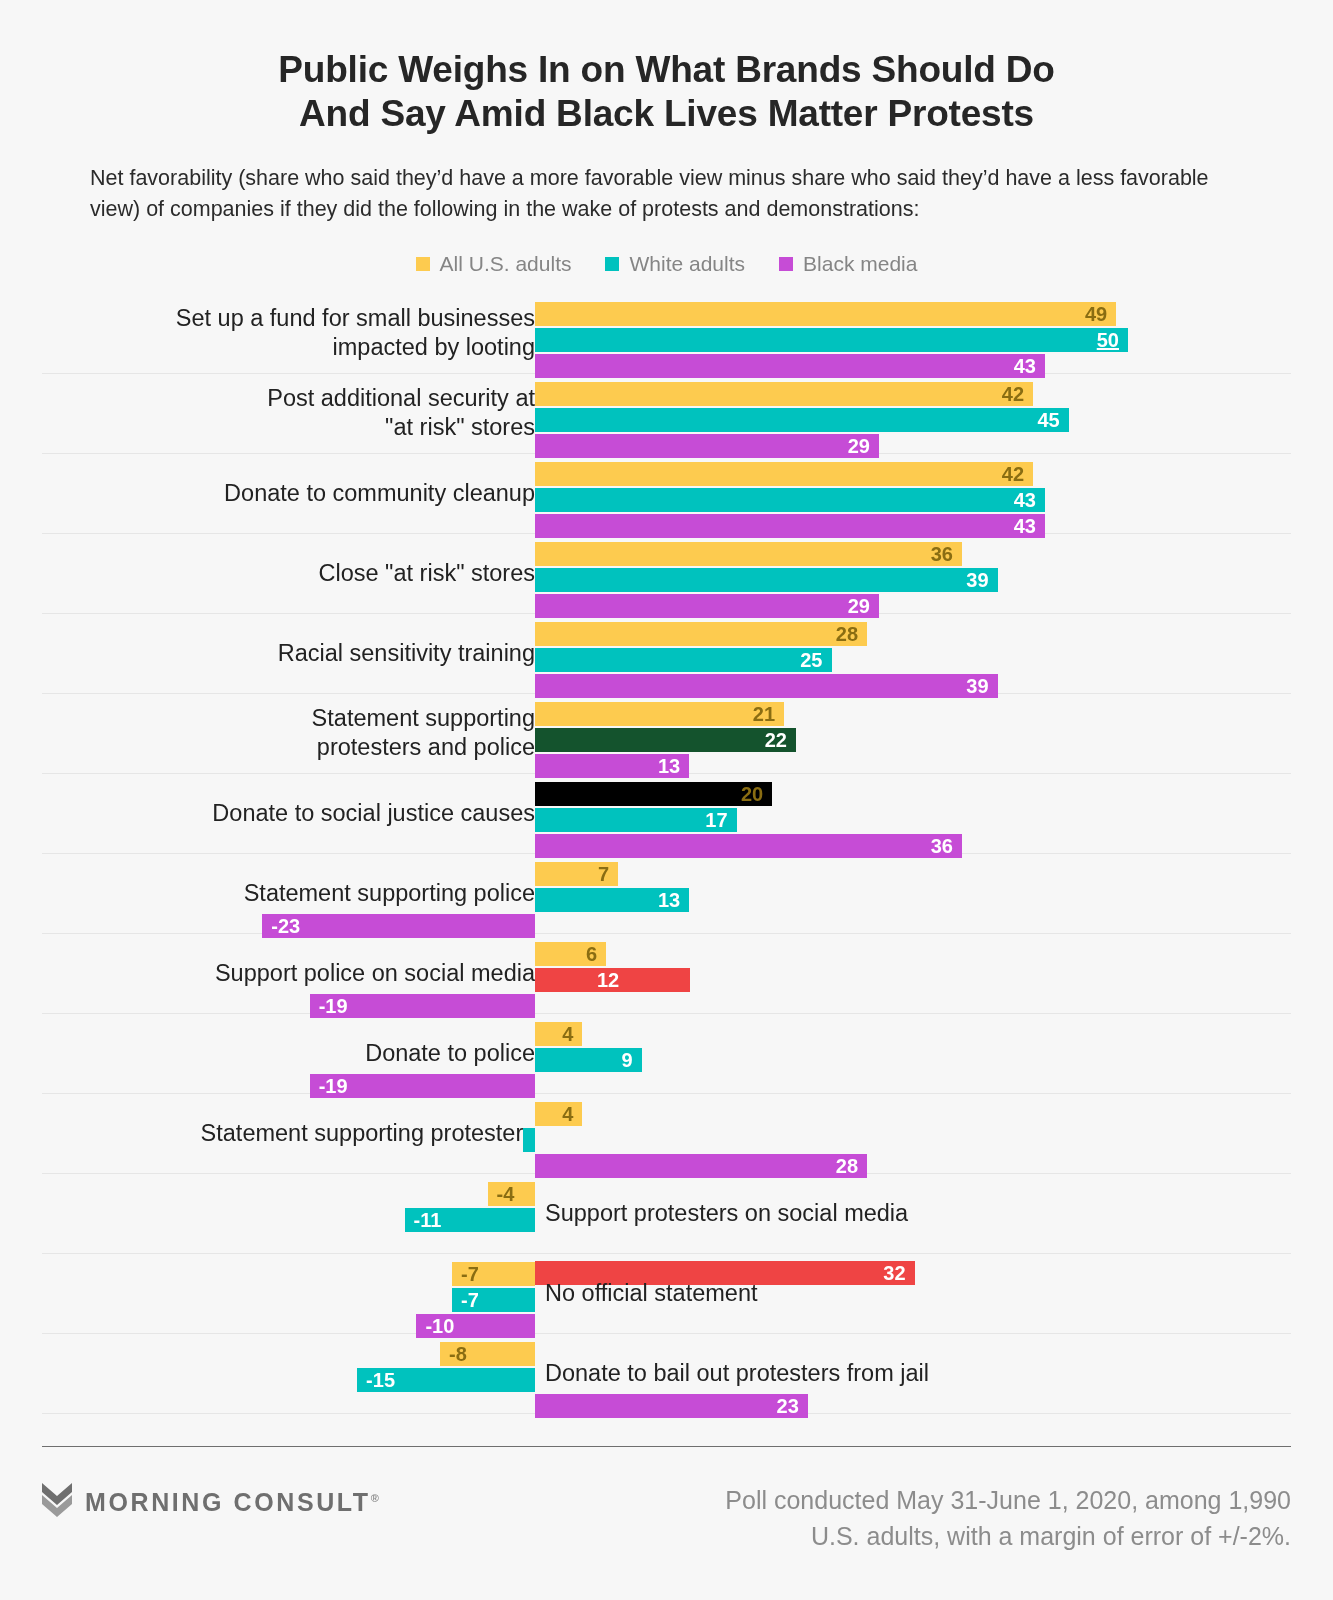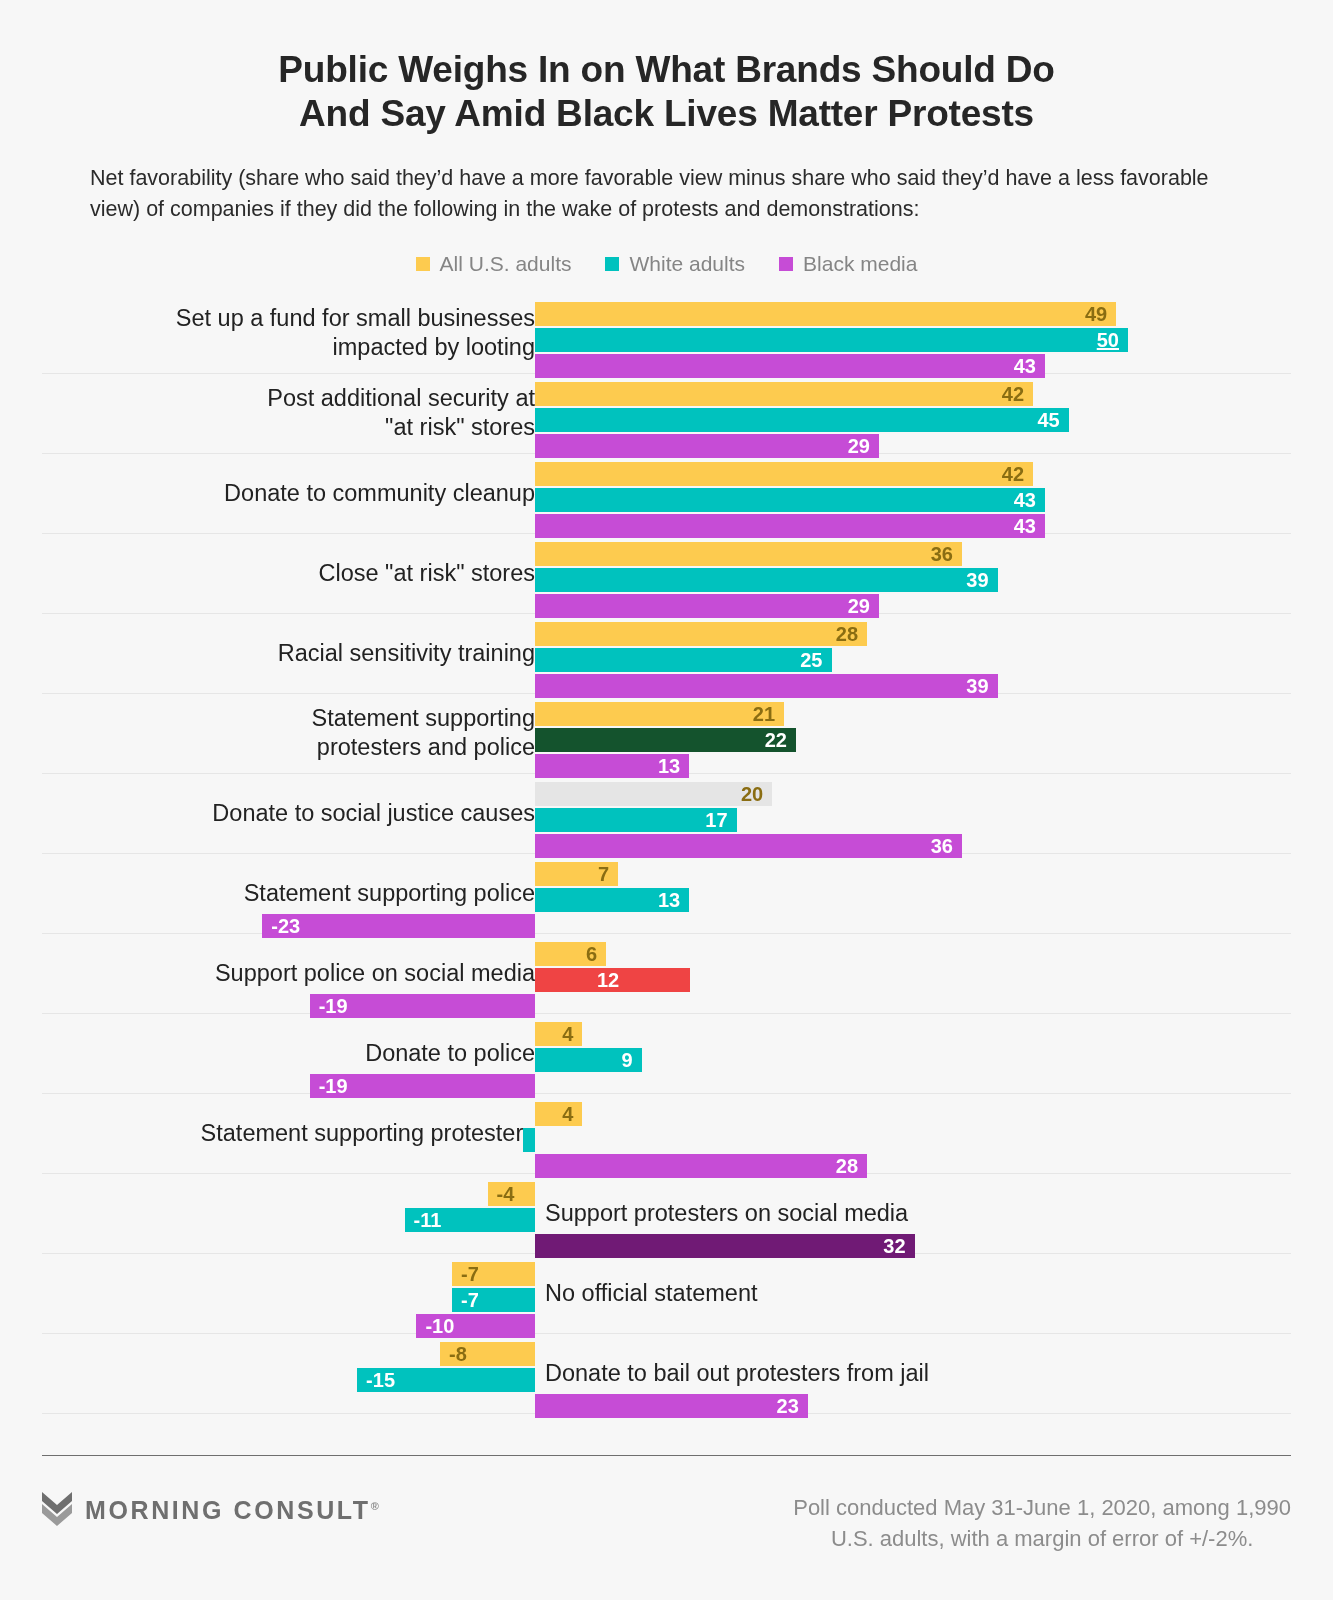--- a/index.html
+++ b/index.html
@@ -153,22 +153,22 @@
     letter-spacing: 2.6px;
     color: #6f6f6f;
   }
   .brand-tm {
     font-size: 11px;
     color: #8c8c8c;
     vertical-align: super;
     letter-spacing: 0;
   }
   .source {
-    text-align: center;
-    font-size: 22px;
+    text-align: right;
+    font-size: 25px;
     line-height: 1.42;
     color: #8c8c8c;
     white-space: pre-line;
   }
 </style>
 </head>
 <body>
 
 <div class="header">
   <div class="title">
@@ -290,21 +290,21 @@
             <div class="bar s2 pos" style="background: rgb(198, 76, 214); width: 154.18px; left: 493px;">
               <span class="val" style="color: rgb(255, 255, 255);">13</span>
             </div>
           </div>
         </div>
       </div>
       <div class="row">
         <div class="row-inner">
           <div class="cat-label">Donate to social justice causes</div>
           <div class="bars">
-            <div class="bar s0 pos" style="background: #e5e5e5; width: 237.2px; left: 493px;">
+            <div class="bar s0 pos" style="background: #000000; width: 237.2px; left: 493px;">
               <span class="val" style="color: rgb(138, 109, 18);">20</span>
             </div>
             <div class="bar s1 pos" style="background: rgb(0, 194, 190); width: 201.62px; left: 493px;">
               <span class="val" style="color: rgb(255, 255, 255);">17</span>
             </div>
             <div class="bar s2 pos" style="background: rgb(198, 76, 214); width: 426.96px; left: 493px;">
               <span class="val" style="color: rgb(255, 255, 255);">36</span>
             </div>
           </div>
         </div>
@@ -374,21 +374,21 @@
       <div class="row">
         <div class="row-inner">
           <div class="cat-label right">Support protesters on social media</div>
           <div class="bars">
             <div class="bar s0 neg" style="background: rgb(253, 203, 79); width: 47.44px; left: 445.56px;">
               <span class="val" style="color: rgb(138, 109, 18);">-4</span>
             </div>
             <div class="bar s1 neg" style="background: rgb(0, 194, 190); width: 130.46px; left: 362.54px;">
               <span class="val" style="color: rgb(255, 255, 255);">-11</span>
             </div>
-            <div class="bar s2 pos" style="background: #701a75; width: 379.52px; left: 493px;">
+            <div class="bar s2 pos" style="background: #ef4444; width: 379.52px; left: 493px; margin-top: 27px;">
               <span class="val" style="color: rgb(255, 255, 255);">32</span>
             </div>
           </div>
         </div>
       </div>
       <div class="row">
         <div class="row-inner">
           <div class="cat-label right">No official statement</div>
           <div class="bars">
             <div class="bar s0 neg" style="background: rgb(253, 203, 79); width: 83.02px; left: 409.98px;">

